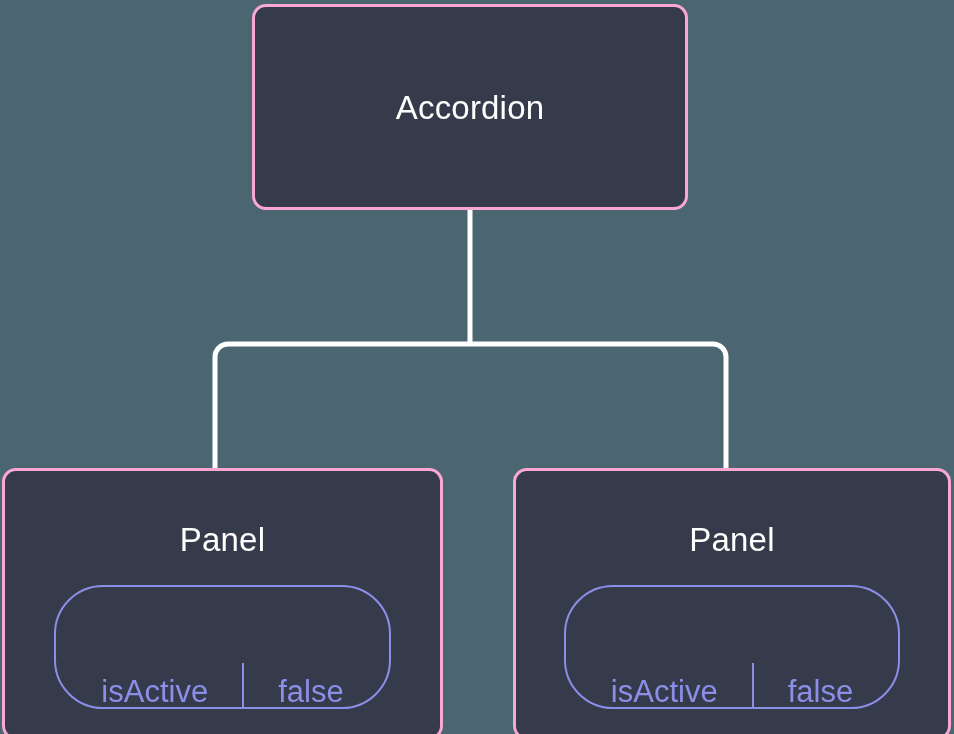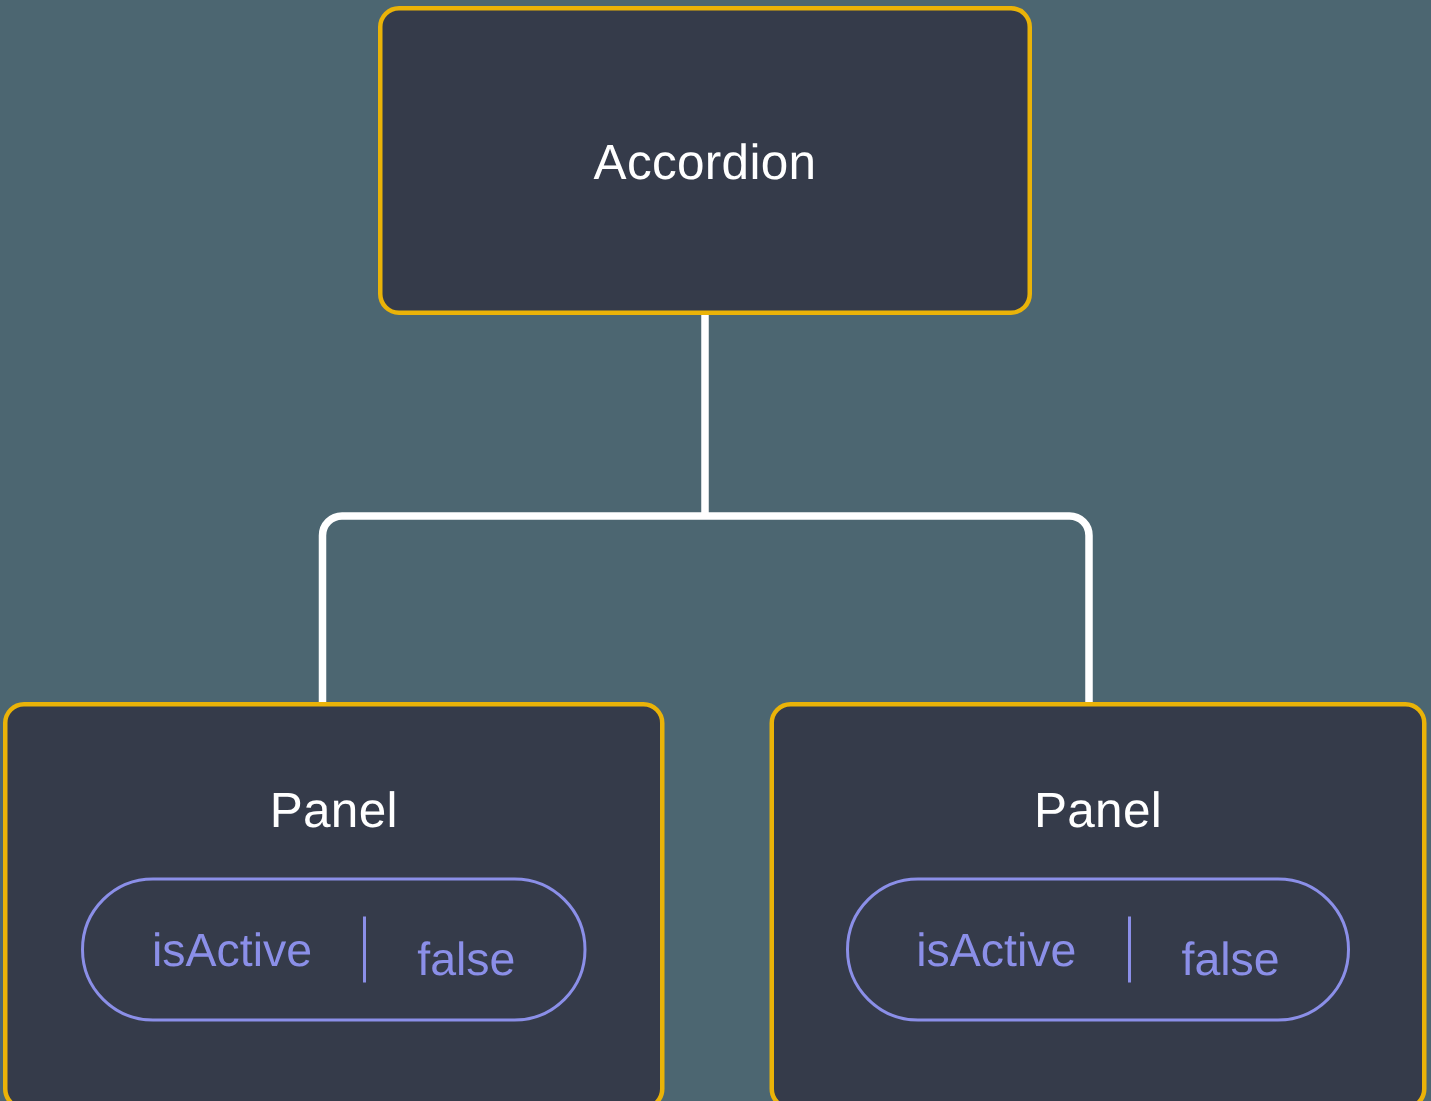--- a/index.html
+++ b/index.html
@@ -20,21 +20,21 @@
     left: 0;
     top: 0;
     width: 954px;
     height: 734px;
     pointer-events: none;
   }
   .node {
     position: absolute;
     box-sizing: border-box;
     background: #353b4a;
-    border: 3px solid #eab308;
+    border: 3px solid #f9a8d4;
     border-radius: 14px;
     display: flex;
     flex-direction: column;
     align-items: center;
   }
   #node-accordion {
     left: 252px;
     top: 4px;
     width: 436px;
     height: 206px;
@@ -58,26 +58,26 @@
     font-weight: 400;
     letter-spacing: 0.2px;
     line-height: 1;
     white-space: nowrap;
   }
   .panel .node-title {
     margin-top: 52px;
   }
   .prop-pill {
     margin-top: 29px;
-    height: 96px;
+    height: 124px;
     box-sizing: border-box;
     border: 2px solid #8b8fe8;
     border-radius: 49px;
     display: flex;
-    align-items: center;
+    align-items: flex-end;
     background: transparent;
   }
   .prop-key, .prop-value {
     display: flex;
     align-items: center;
     justify-content: center;
     color: #8b8fe8;
     font-size: 31px;
     line-height: 1;
     white-space: nowrap;

